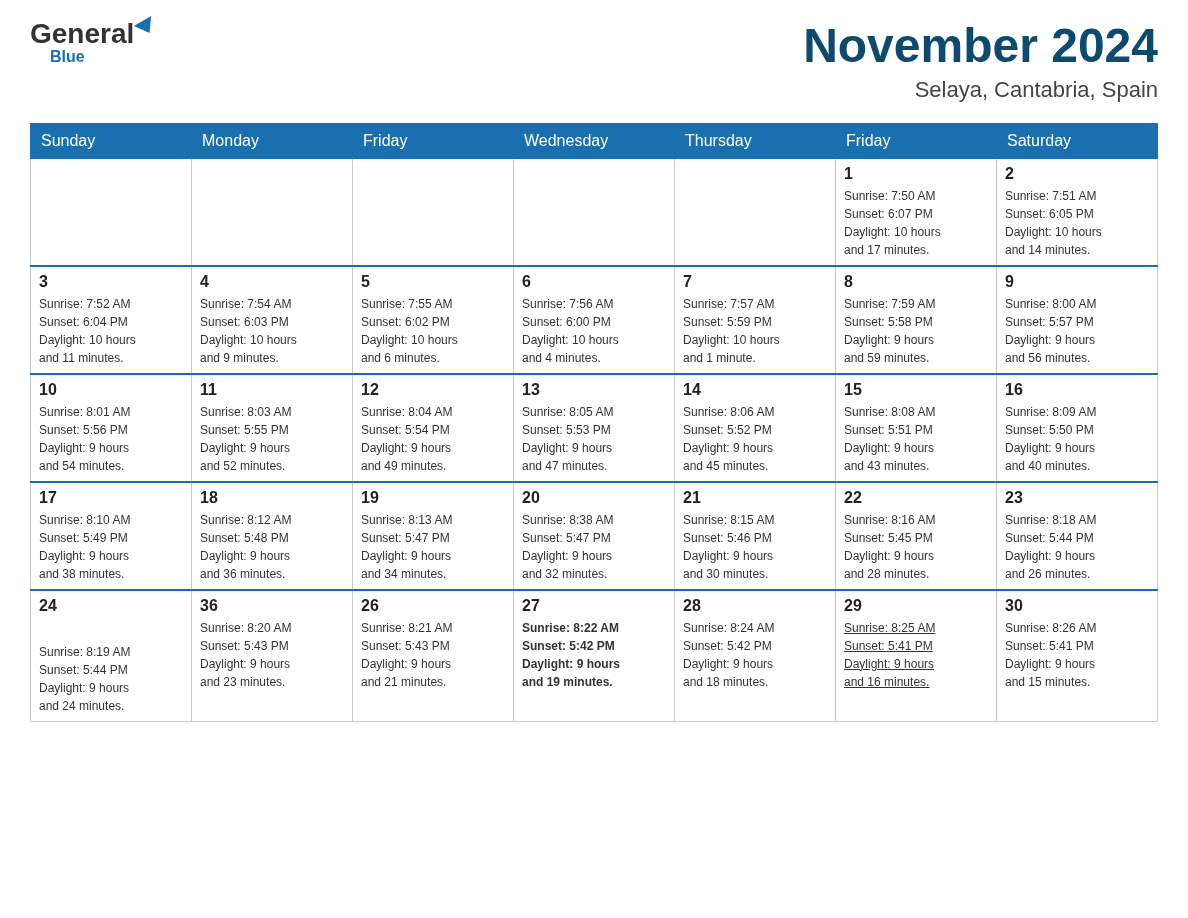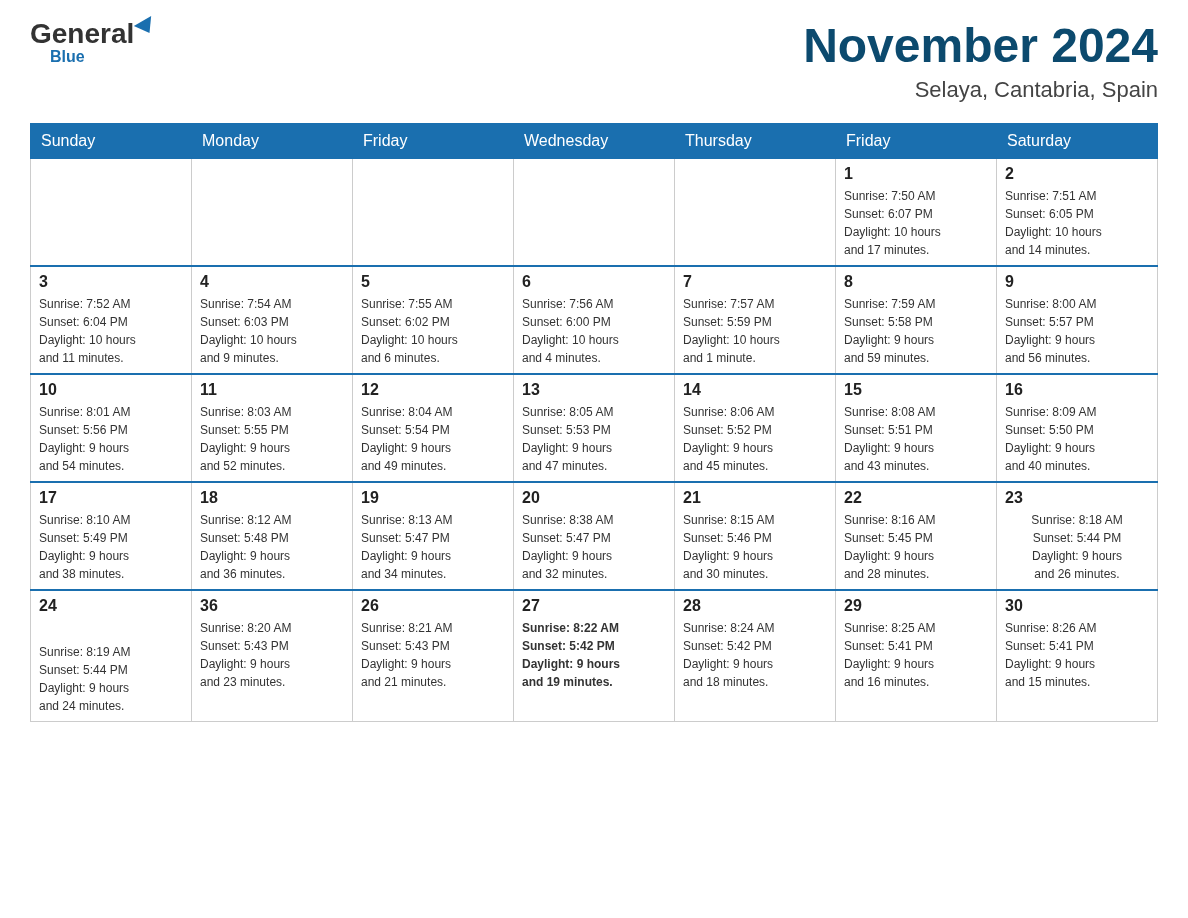--- a/index.html
+++ b/index.html
@@ -293,21 +293,21 @@
         </td>
         <td>
           <div class="day-number">22</div>
           <div class="day-info" style="white-space: pre-line;">Sunrise: 8:16 AM
 Sunset: 5:45 PM
 Daylight: 9 hours
 and 28 minutes.</div>
         </td>
         <td>
           <div class="day-number">23</div>
-          <div class="day-info" style="white-space: pre-line; text-align: center;">Sunrise: 8:18 AM
+          <div class="day-info" style="white-space: pre-line;">Sunrise: 8:18 AM
 Sunset: 5:44 PM
 Daylight: 9 hours
 and 26 minutes.</div>
         </td>
       </tr>
       <tr>
         <td>
           <div class="day-number">24</div>
           <div class="day-info" style="white-space: pre-line; margin-top: 28px;">Sunrise: 8:19 AM
 Sunset: 5:44 PM
@@ -337,21 +337,21 @@
         </td>
         <td>
           <div class="day-number">28</div>
           <div class="day-info" style="white-space: pre-line;">Sunrise: 8:24 AM
 Sunset: 5:42 PM
 Daylight: 9 hours
 and 18 minutes.</div>
         </td>
         <td>
           <div class="day-number">29</div>
-          <div class="day-info" style="white-space: pre-line;">Sunrise: 8:25 AM
+          <div class="day-info" style="white-space: pre-line; text-decoration: underline;">Sunrise: 8:25 AM
 Sunset: 5:41 PM
 Daylight: 9 hours
 and 16 minutes.</div>
         </td>
         <td>
           <div class="day-number">30</div>
           <div class="day-info" style="white-space: pre-line;">Sunrise: 8:26 AM
 Sunset: 5:41 PM
 Daylight: 9 hours
 and 15 minutes.</div>

